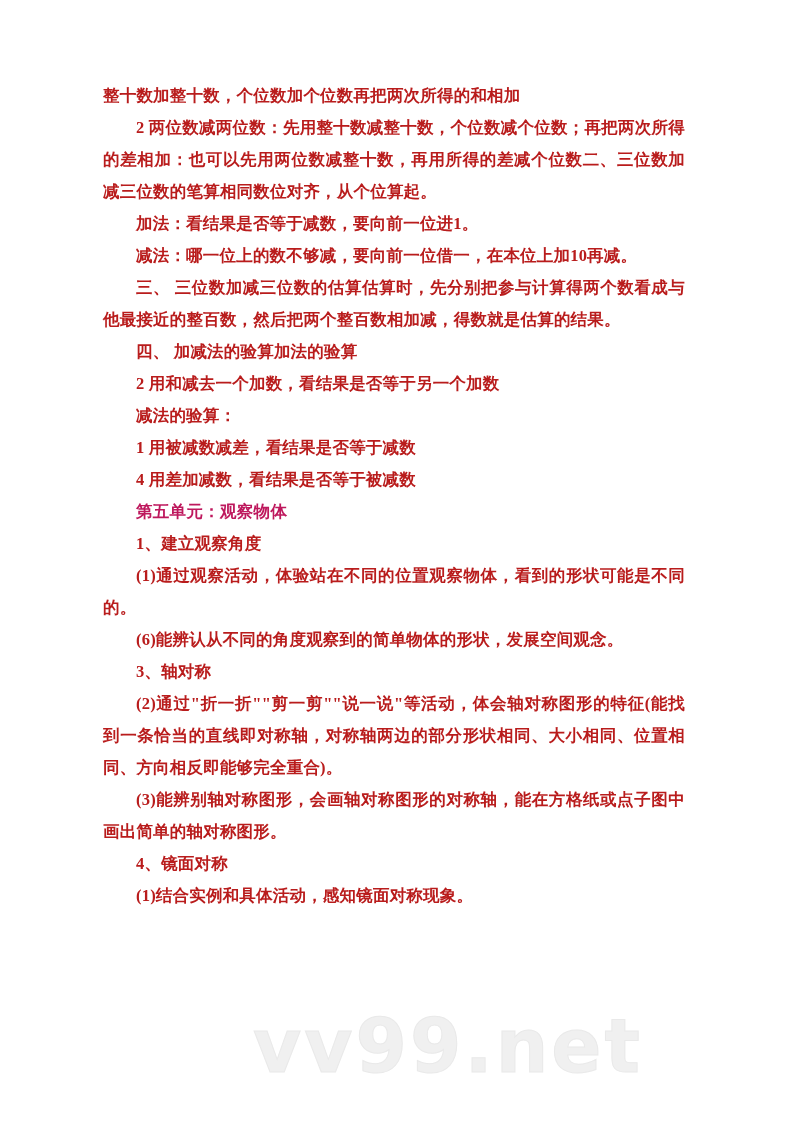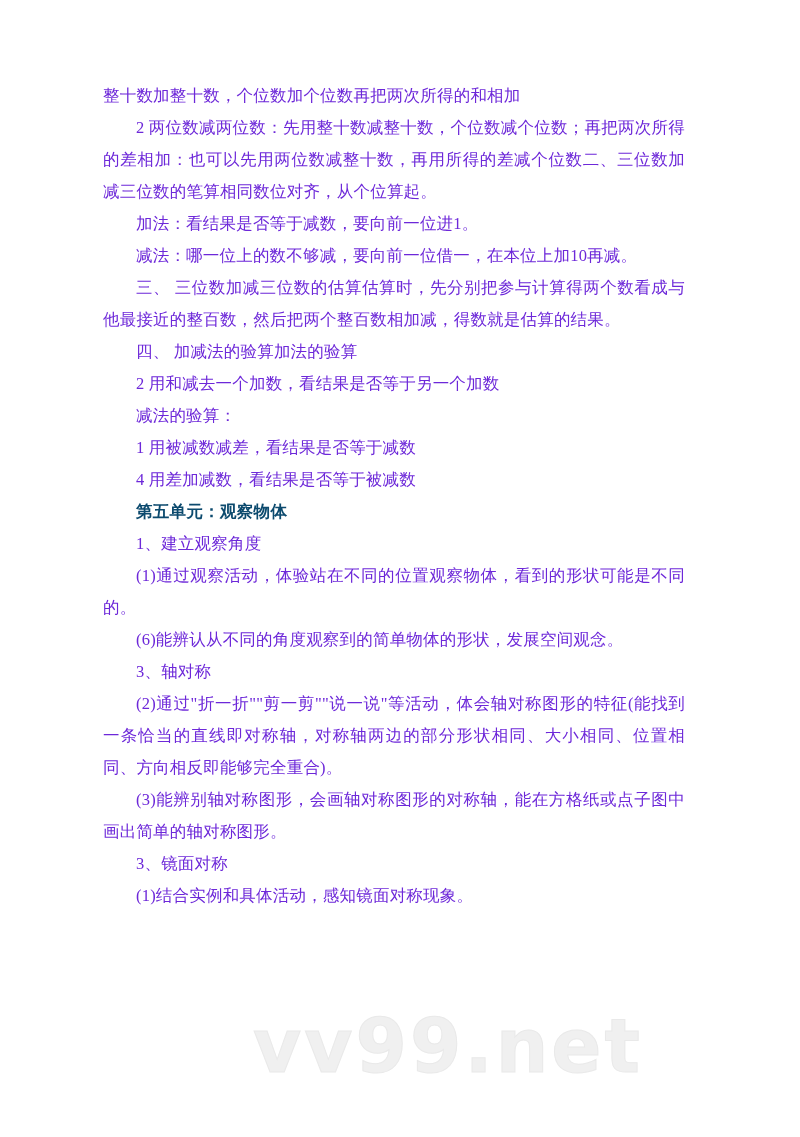--- a/index.html
+++ b/index.html
@@ -24,33 +24,34 @@
   }
   .content {
     position: absolute;
     left: 103px;
     top: 80px;
     width: 582px;
   }
   .para {
     font-size: 16.5px;
     line-height: 32px;
-    color: #6d28d9;
+    color: #b91c1c;
     margin: 0 0 0 0;
     text-align: justify;
     letter-spacing: 0.2px;
     font-family: "Liberation Serif", "DejaVu Serif", serif;
+    font-weight: bold;
   }
   .indent {
     text-indent: 33px;
   }
   .heading-unit {
     font-size: 16.5px;
     line-height: 32px;
-    color: #0c4a6e;
+    color: #be185d;
     font-weight: bold;
     text-indent: 33px;
     letter-spacing: 0.3px;
   }
   .sub-heading {
     text-indent: 33px;
   }
   .watermark {
     position: absolute;
     left: 168px;
@@ -82,19 +83,19 @@
     <p class="para sub-heading">减法的验算：</p>
     <p class="para sub-heading">1 用被减数减差，看结果是否等于减数</p>
     <p class="para sub-heading">4 用差加减数，看结果是否等于被减数</p>
     <p class="para heading-unit">第五单元：观察物体</p>
     <p class="para sub-heading">1、建立观察角度</p>
     <p class="para indent">(1)通过观察活动，体验站在不同的位置观察物体，看到的形状可能是不同的。</p>
     <p class="para indent">(6)能辨认从不同的角度观察到的简单物体的形状，发展空间观念。</p>
     <p class="para sub-heading">3、轴对称</p>
     <p class="para indent">(2)通过"折一折""剪一剪""说一说"等活动，体会轴对称图形的特征(能找到一条恰当的直线即对称轴，对称轴两边的部分形状相同、大小相同、位置相同、方向相反即能够完全重合)。</p>
     <p class="para indent">(3)能辨别轴对称图形，会画轴对称图形的对称轴，能在方格纸或点子图中画出简单的轴对称图形。</p>
-    <p class="para sub-heading">3、镜面对称</p>
+    <p class="para sub-heading">4、镜面对称</p>
     <p class="para indent">(1)结合实例和具体活动，感知镜面对称现象。</p>
 
   </div>
 
   <div class="watermark">vv99.net</div>
 </div>
 
 </body></html>

